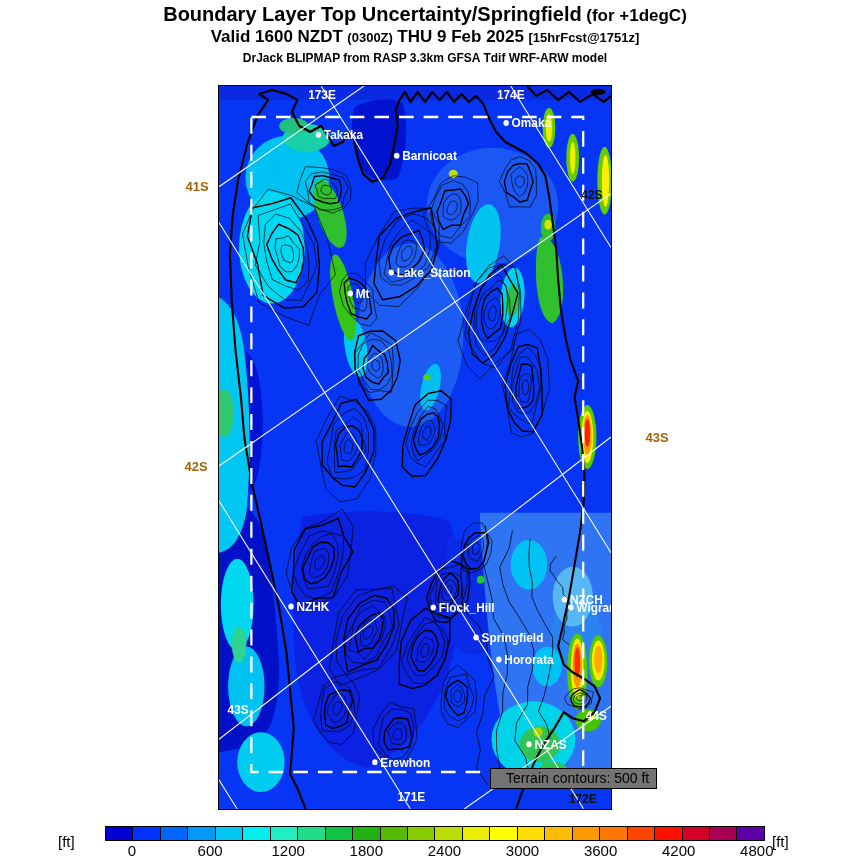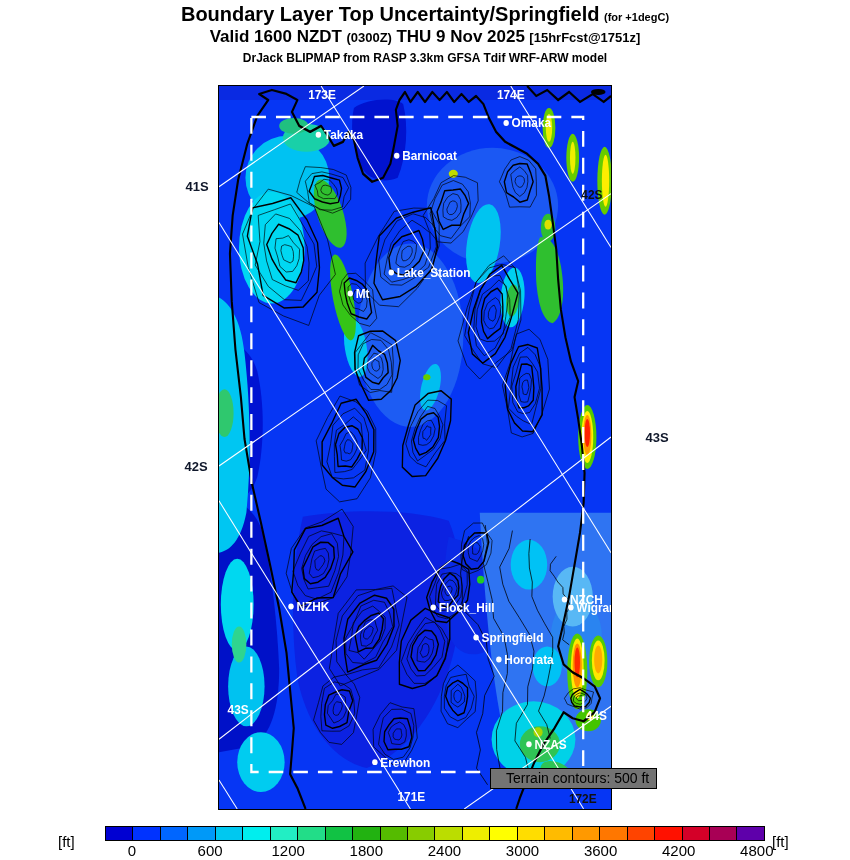--- a/index.html
+++ b/index.html
@@ -2,31 +2,31 @@
 <html><head>
 <meta charset="utf-8">
 <style>
   html,body{margin:0;padding:0;}
   body{
     width:850px;height:860px;position:relative;background:#ffffff;
     font-family:"Liberation Sans", sans-serif;color:#000;overflow:hidden;
   }
   .hdr{position:absolute;left:0;top:2px;width:850px;text-align:center;line-height:1.15;}
   .t1{font-size:20px;font-weight:bold;}
-  .t1s{font-size:11px;font-weight:bold;}
+  .t1s{font-size:17px;font-weight:bold;}
   .t2{font-size:17px;font-weight:bold;}
   .t2s{font-size:13px;font-weight:bold;}
   .t3{font-size:12px;font-weight:bold;}
   .hrow{display:block;margin-top:1px;}
   .map{
     position:absolute;left:218px;top:85px;width:394px;height:725px;
     border:1px solid #000;box-sizing:border-box;background:#0636f4;
   }
   .map svg{display:block;width:100%;height:100%;}
-  .outlab{position:absolute;transform:translate(-50%,-50%);font-size:13px;font-weight:bold;color:#0f172a;white-space:nowrap;}
+  .outlab{position:absolute;transform:translate(-50%,-50%);font-size:13px;font-weight:bold;color:#a16207;white-space:nowrap;}
   .terrbox{
     position:absolute;left:490px;top:768px;background:#737373;border:1.5px solid #000;
     font-size:14px;padding:1px 7px 2px 15px;white-space:nowrap;z-index:5;
   }
   .cbar{
     position:absolute;left:105px;top:826px;width:660px;height:15px;
     display:flex;border:1px solid #000;box-sizing:border-box;z-index:4;
   }
   .cbar .seg{flex:1 1 auto;border-right:1px solid #000;}
   .cbar .seg:last-child{border-right:none;}
@@ -40,21 +40,21 @@
 <body>
 
 <div class="hdr">
   <span class="hrow">
     <span class="t1">Boundary Layer Top Uncertainty/Springfield</span>
     <span class="t1s">(for +1degC)</span>
   </span>
   <span class="hrow">
     <span class="t2">Valid 1600 NZDT</span>
     <span class="t2s">(0300Z)</span>
-    <span class="t2">THU 9 Nov 2025</span>
+    <span class="t2">THU 9 Feb 2025</span>
     <span class="t2s">[15hrFcst@1751z]</span>
   </span>
   <span class="hrow">
     <span class="t3">DrJack BLIPMAP from RASP 3.3km GFSA Tdif WRF-ARW model</span>
   </span>
 </div>
 
 <div class="map">
   <svg id="mapsvg" viewBox="0 0 430 725" preserveAspectRatio="none">
       <rect x="0" y="0" width="430" height="725" fill="#0636f4"></rect>

